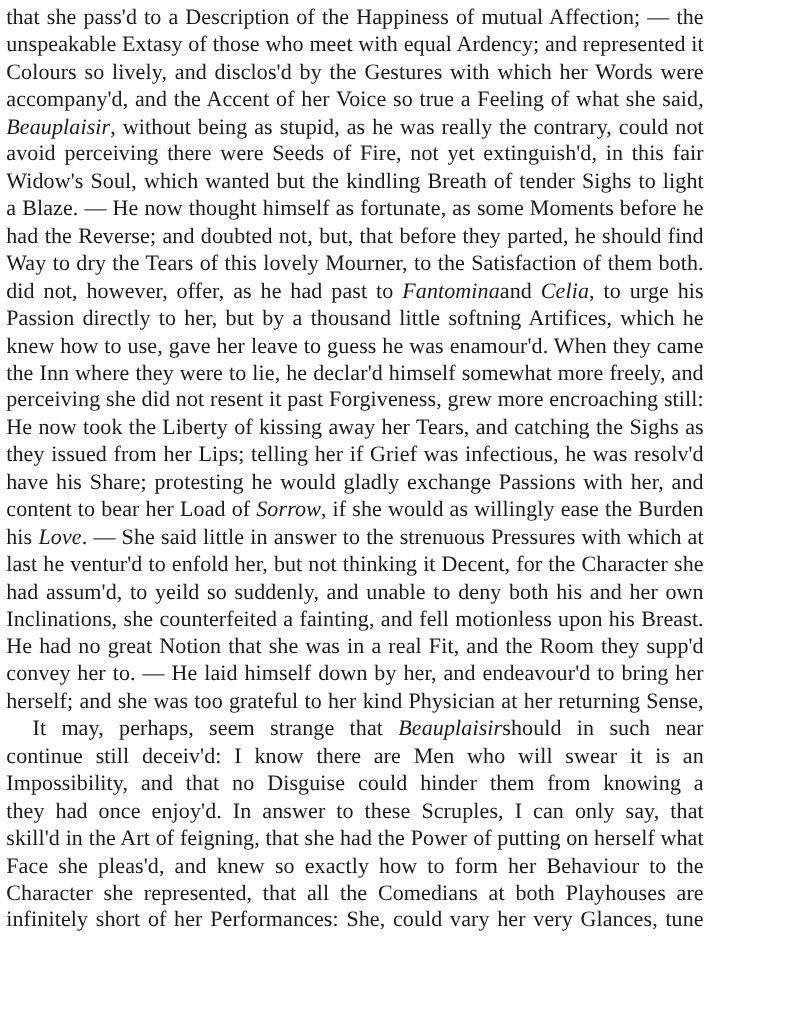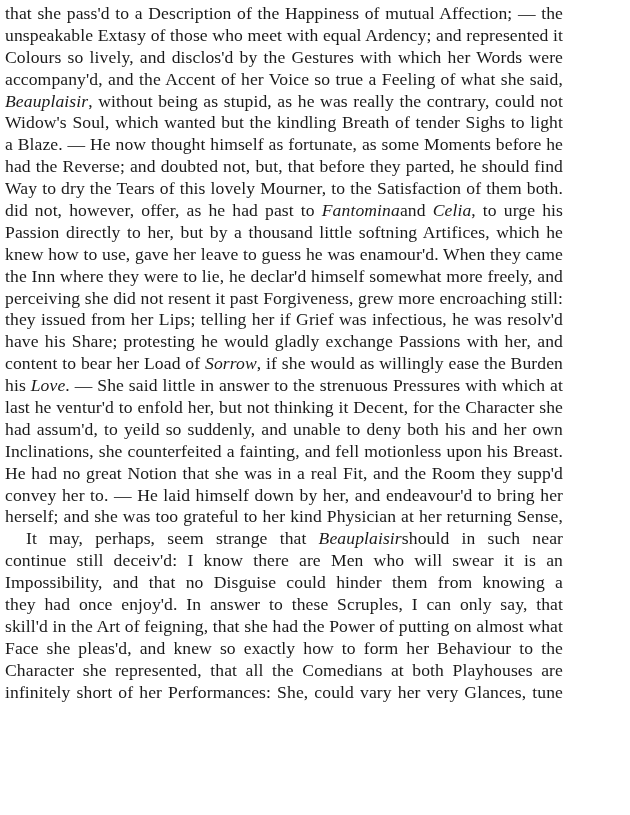--- a/index.html
+++ b/index.html
@@ -17,43 +17,45 @@
 </head>
 <body>
 
 <div class="page" id="page">
     <div>
       <span class="line"><span>that she pass'd to a Description of the Happiness of mutual Affection; — the</span></span>
       <span class="line"><span>unspeakable Extasy of those who meet with equal Ardency; and represented it in</span></span>
       <span class="line"><span>Colours so lively, and disclos'd by the Gestures with which her Words were</span></span>
       <span class="line"><span>accompany'd, and the Accent of her Voice so true a Feeling of what she said, that</span></span>
       <span class="line"><i>Beauplaisir</i><span>, without being as stupid, as he was really the contrary, could not</span></span>
+      <span class="line"><span>avoid perceiving there were Seeds of Fire, not yet extinguish'd, in this fair</span></span>
       <span class="line"><span>Widow's Soul, which wanted but the kindling Breath of tender Sighs to light into</span></span>
       <span class="line"><span>a Blaze. — He now thought himself as fortunate, as some Moments before he</span></span>
       <span class="line"><span>had the Reverse; and doubted not, but, that before they parted, he should find a</span></span>
       <span class="line"><span>Way to dry the Tears of this lovely Mourner, to the Satisfaction of them both. He</span></span>
       <span class="line"><span>did not, however, offer, as he had past to </span><i>Fantomina</i><span>and </span><i>Celia</i><span>, to urge his</span></span>
       <span class="line"><span>Passion directly to her, but by a thousand little softning Artifices, which he well</span></span>
       <span class="line"><span>knew how to use, gave her leave to guess he was enamour'd. When they came to</span></span>
       <span class="line"><span>the Inn where they were to lie, he declar'd himself somewhat more freely, and</span></span>
       <span class="line"><span>perceiving she did not resent it past Forgiveness, grew more encroaching still: —</span></span>
+      <span class="line"><span>He now took the Liberty of kissing away her Tears, and catching the Sighs as</span></span>
       <span class="line"><span>they issued from her Lips; telling her if Grief was infectious, he was resolv'd to</span></span>
       <span class="line"><span>have his Share; protesting he would gladly exchange Passions with her, and be</span></span>
       <span class="line"><span>content to bear her Load of </span><i>Sorrow</i><span>, if she would as willingly ease the Burden of</span></span>
       <span class="line"><span>his </span><i>Love</i><span>. — She said little in answer to the strenuous Pressures with which at</span></span>
       <span class="line"><span>last he ventur'd to enfold her, but not thinking it Decent, for the Character she</span></span>
       <span class="line"><span>had assum'd, to yeild so suddenly, and unable to deny both his and her own</span></span>
       <span class="line"><span>Inclinations, she counterfeited a fainting, and fell motionless upon his Breast. —</span></span>
       <span class="line"><span>He had no great Notion that she was in a real Fit, and the Room they supp'd in</span></span>
       <span class="line"><span>convey her to. — He laid himself down by her, and endeavour'd to bring her to</span></span>
       <span class="line"><span>herself; and she was too grateful to her kind Physician at her returning Sense, to</span></span>
     </div>
     <div>
       <span class="line" style="text-indent: 21px;"><span>It may, perhaps, seem strange that </span><i>Beauplaisir</i><span>should in such near Intimacies</span></span>
       <span class="line"><span>continue still deceiv'd: I know there are Men who will swear it is an</span></span>
       <span class="line"><span>Impossibility, and that no Disguise could hinder them from knowing a Woman</span></span>
       <span class="line"><span>they had once enjoy'd. In answer to these Scruples, I can only say, that besides</span></span>
-      <span class="line"><span>skill'd in the Art of feigning, that she had the Power of putting on almost what</span></span>
+      <span class="line"><span>skill'd in the Art of feigning, that she had the Power of putting on herself what</span></span>
       <span class="line"><span>Face she pleas'd, and knew so exactly how to form her Behaviour to the</span></span>
       <span class="line"><span>Character she represented, that all the Comedians at both Playhouses are</span></span>
       <span class="line"><span>infinitely short of her Performances: She, could vary her very Glances, tune her</span></span>
     </div>
   </div>
 
 </body></html>

